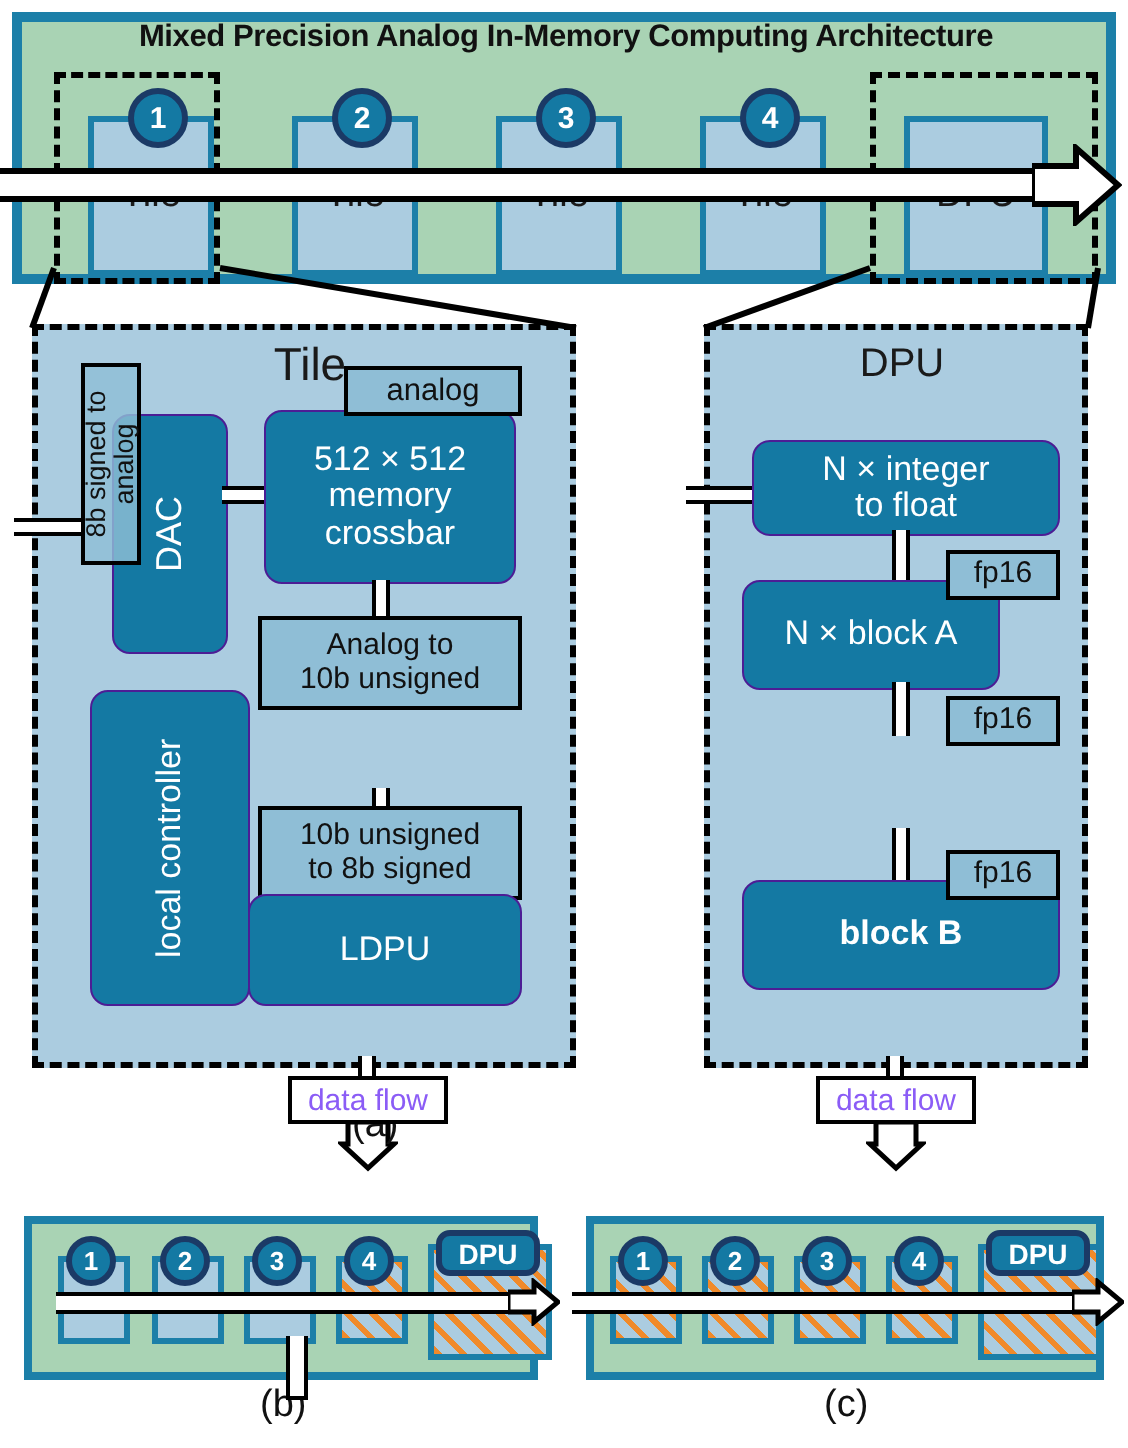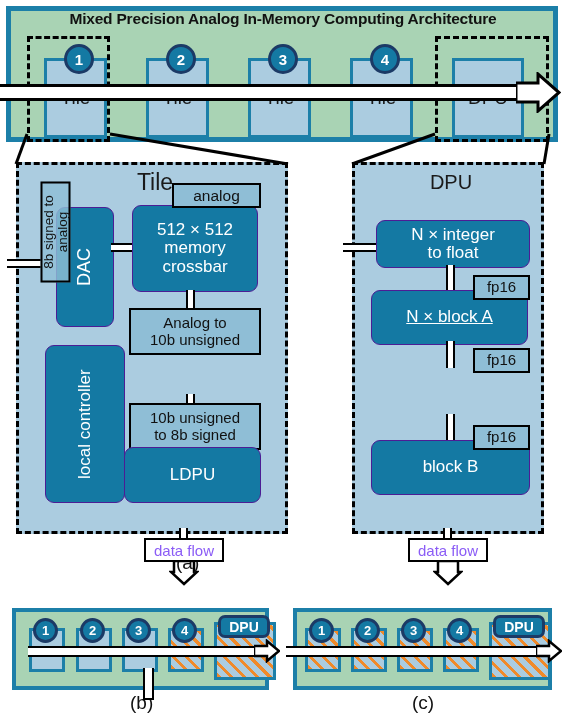--- a/index.html
+++ b/index.html
@@ -91,23 +91,23 @@
   #dpu-panel{
     left:352px;top:162px;width:192px;height:372px;
     border:3.5px dashed #000;background:#abcce0;
   }
   #dpu-panel-title{
     left:0;top:6px;width:192px;text-align:center;
     font-size:20px;color:#1a1a1a;
   }
   #lbl-8b-fp16{left:8px;top:33px;width:177px;height:27px;font-size:15.5px;}
   #int2float{left:21px;top:55px;width:154px;height:48px;flex-direction:column;}
-  #blockA{left:16px;top:125px;width:157px;height:55px;text-decoration:underline;}
+  #blockA{left:16px;top:125px;width:129px;height:55px;}
   #addertree{left:16px;top:198px;width:159px;height:55px;flex-direction:column;}
-  #blockB{left:16px;top:275px;width:159px;height:55px;}
+  #blockB{left:16px;top:275px;width:159px;height:55px;font-weight:bold;}
   .fp16{width:57px;height:25px;font-size:15px;z-index:7;}
   #fp16a{left:118px;top:110px;}
   #fp16b{left:118px;top:183px;}
   #fp16c{left:118px;top:260px;}
 
   .vline{background:#fff;border-left:2.5px solid #000;border-right:2.5px solid #000;width:9px;}
   .hline{background:#fff;border-top:2.5px solid #000;border-bottom:2.5px solid #000;height:9px;}
 
   .dataflow{
     width:80px;height:24px;background:#fff;border:2.5px solid #000;

